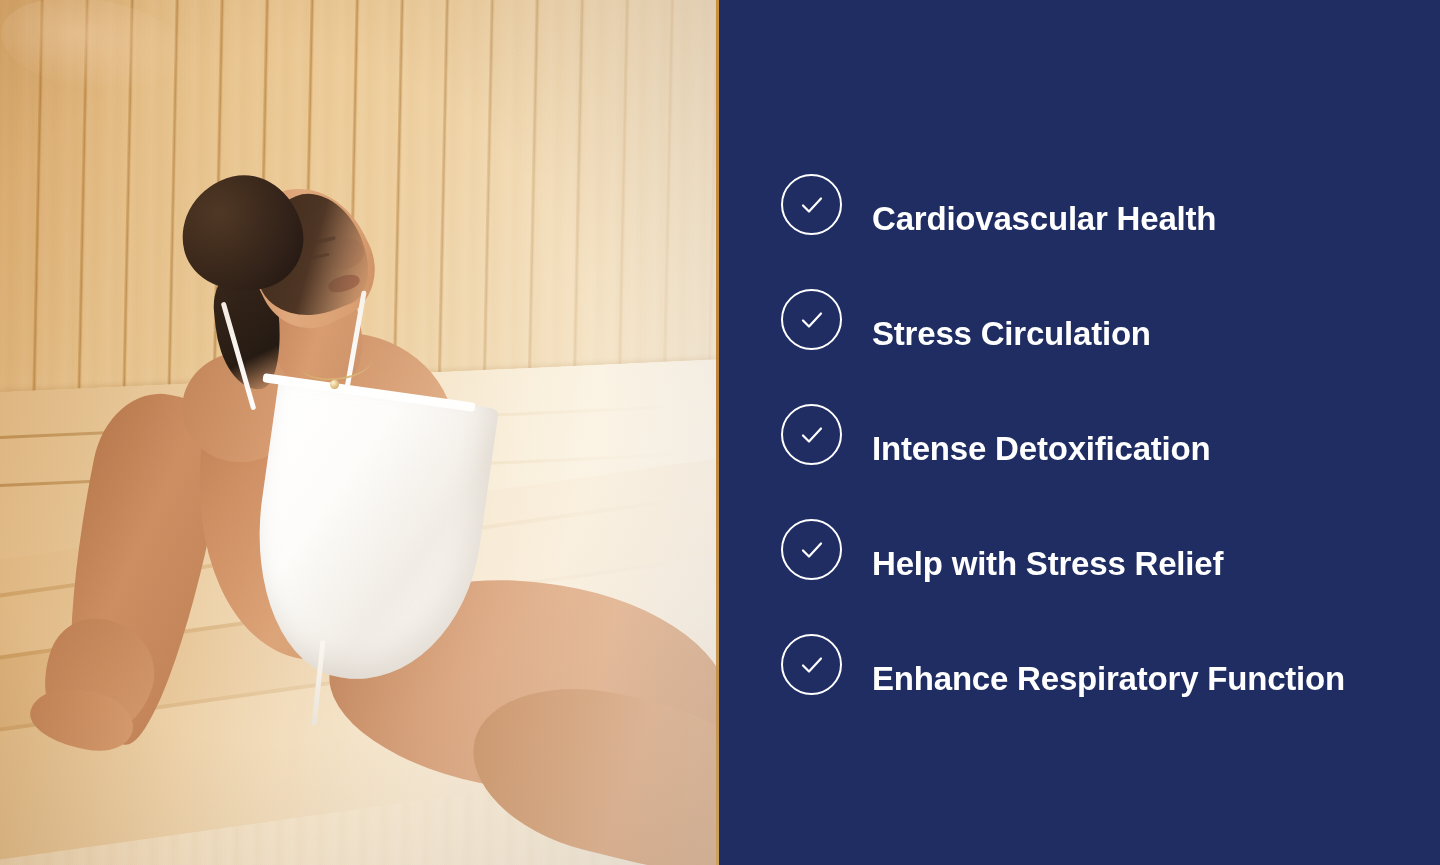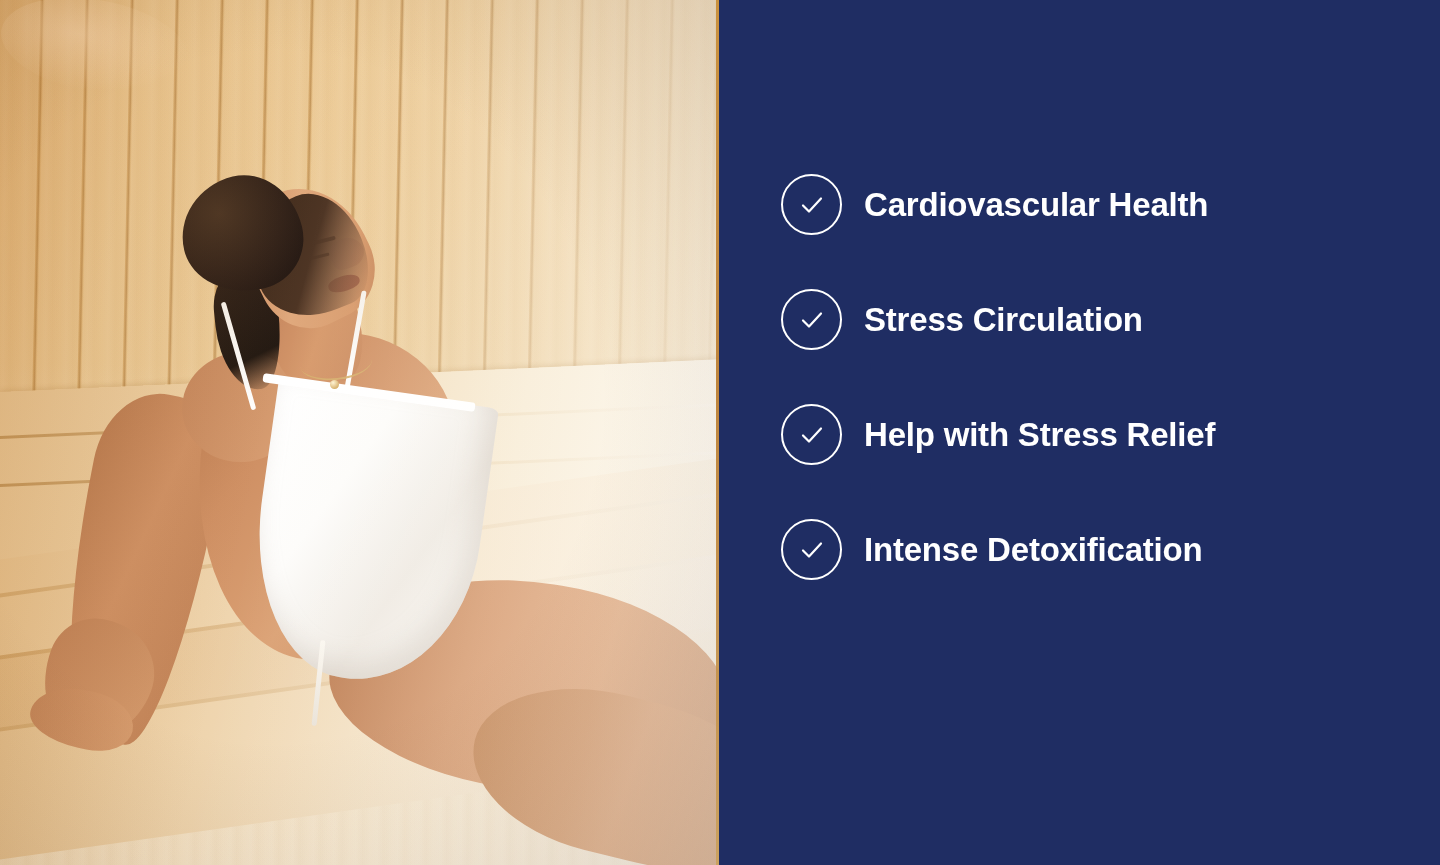--- a/index.html
+++ b/index.html
@@ -305,21 +305,21 @@
     background:#1f2d63;
   }
   .benefit-list {
     position:absolute;
     left:62px; top:174px;
     display:flex; flex-direction:column;
     gap:54px;
     list-style:none;
   }
   .benefit-item {
-    display:flex; align-items:center; gap:22px;
+    display:flex; align-items:flex-end; gap:30px;
   }
   .check-circle {
     flex:0 0 auto;
     width:61px; height:61px;
     border:2px solid #ffffff;
     border-radius:50%;
     display:flex; align-items:center; justify-content:center;
   }
   .check-circle svg { display:block; }
   .benefit-label {
@@ -414,29 +414,37 @@
         </span>
         <span class="benefit-label">Stress Circulation</span>
       </li>
 
       <li class="benefit-item">
         <span class="check-circle">
           <svg width="34" height="34" viewBox="0 0 34 34" aria-hidden="true">
             <polyline points="8,17.5 14,23.5 26,10.5" fill="none" stroke="#ffffff" stroke-width="2.2" stroke-linecap="round" stroke-linejoin="round"></polyline>
           </svg>
         </span>
-        <span class="benefit-label">Help with Stress Relief</span>
+        <span class="benefit-label">Intense Detoxification</span>
       </li>
 
       <li class="benefit-item">
         <span class="check-circle">
           <svg width="34" height="34" viewBox="0 0 34 34" aria-hidden="true">
             <polyline points="8,17.5 14,23.5 26,10.5" fill="none" stroke="#ffffff" stroke-width="2.2" stroke-linecap="round" stroke-linejoin="round"></polyline>
           </svg>
         </span>
-        <span class="benefit-label">Intense Detoxification</span>
+        <span class="benefit-label">Help with Stress Relief</span>
       </li>
 
+      <li class="benefit-item">
+        <span class="check-circle">
+          <svg width="34" height="34" viewBox="0 0 34 34" aria-hidden="true">
+            <polyline points="8,17.5 14,23.5 26,10.5" fill="none" stroke="#ffffff" stroke-width="2.2" stroke-linecap="round" stroke-linejoin="round"></polyline>
+          </svg>
+        </span>
+        <span class="benefit-label">Enhance Respiratory Function</span>
+      </li>
 
     </ul>
   </div>
 
 </div>
 
 </body></html>

